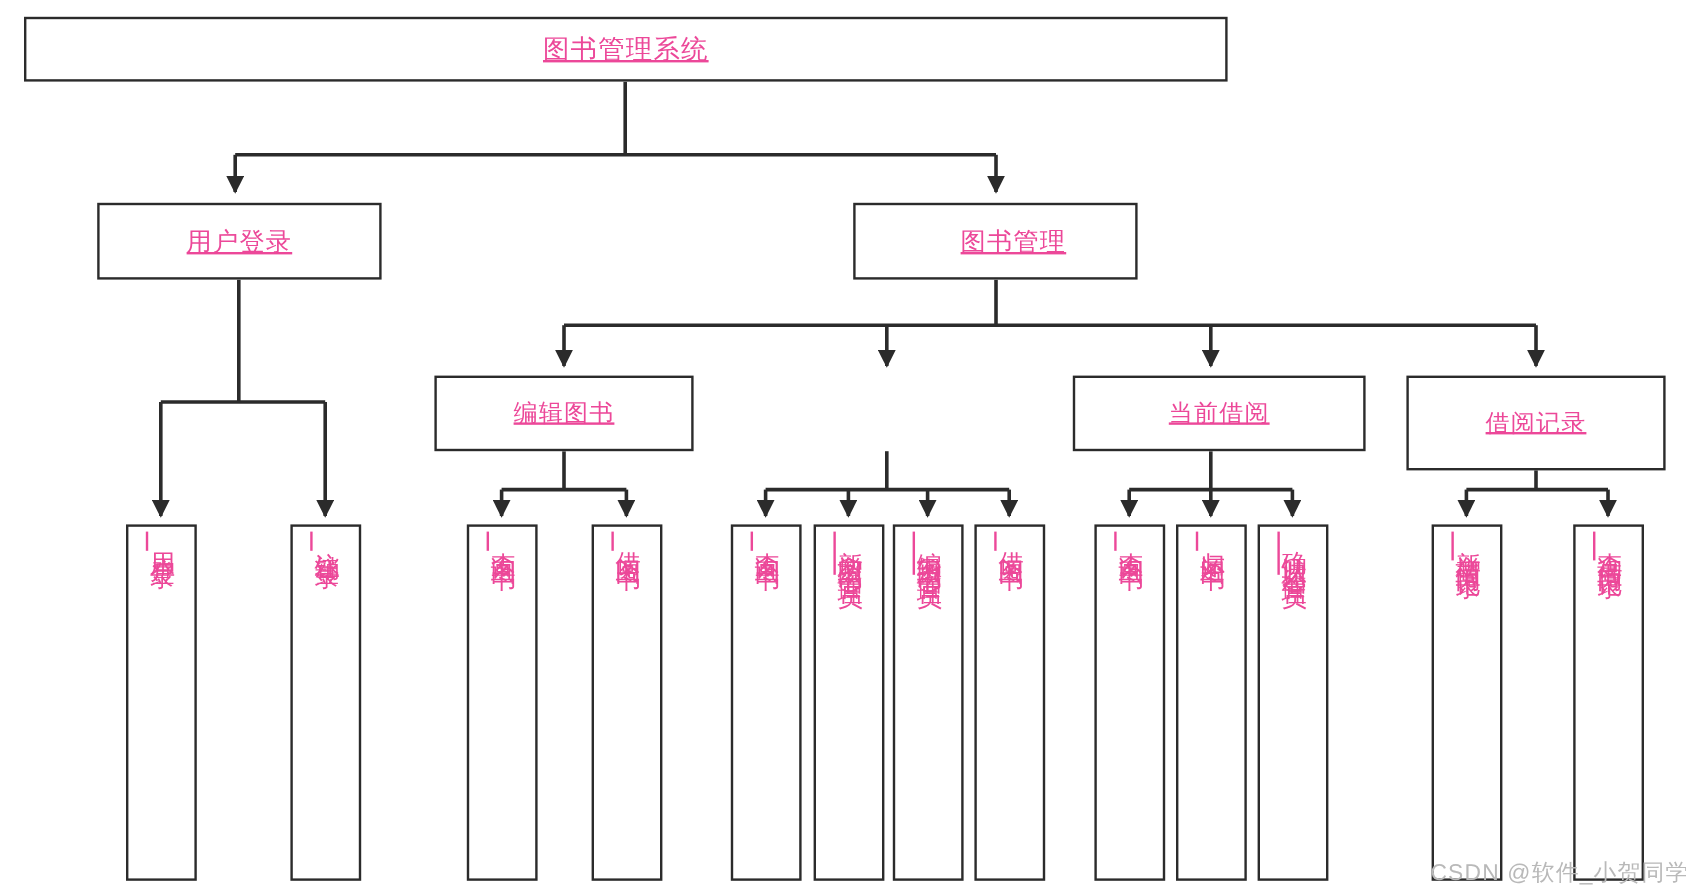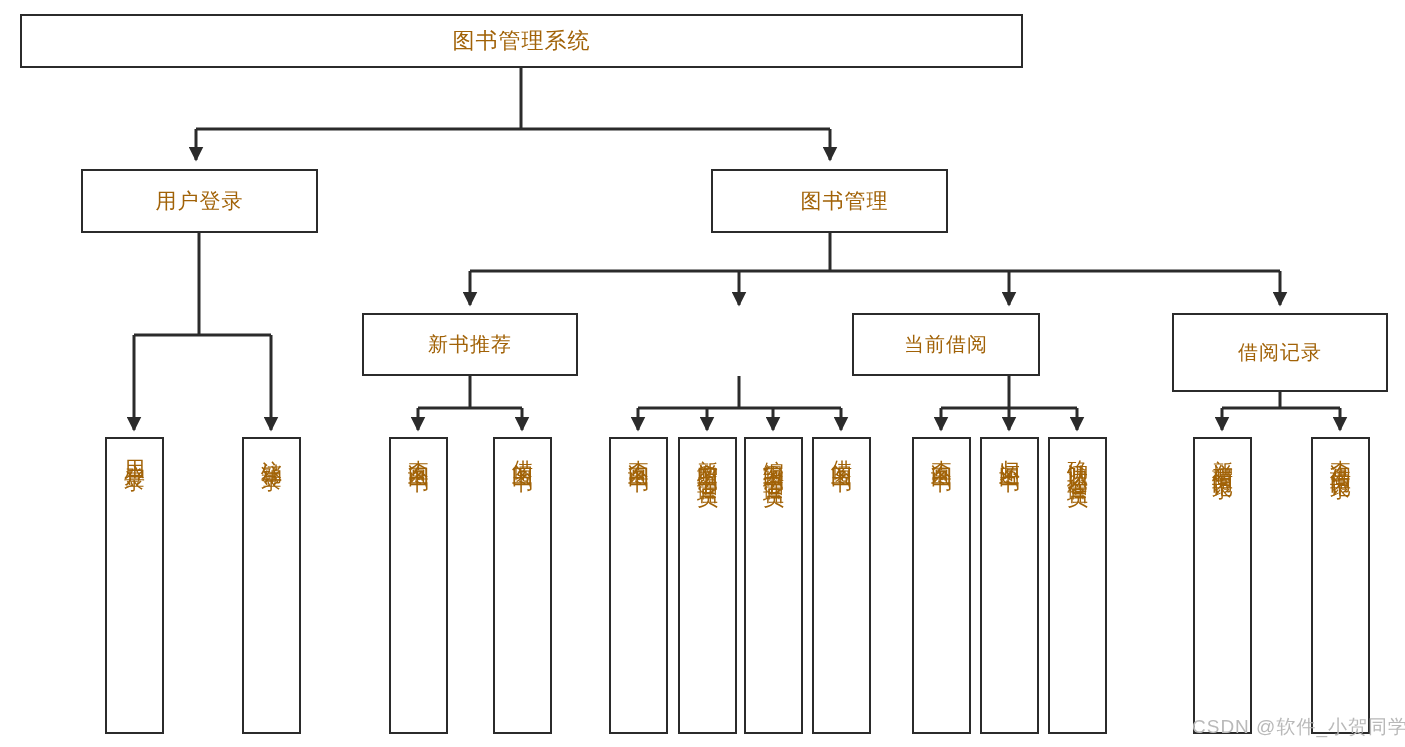--- a/index.html
+++ b/index.html
@@ -29,23 +29,24 @@
   .node {
     position: absolute;
     box-sizing: border-box;
     background: #ffffff;
     border: 2px solid #2b2b2b;
     display: flex;
     align-items: center;
     justify-content: center;
   }
   .node .label {
-    color: #a16207;
+    color: #ec4899;
     letter-spacing: 1px;
     white-space: nowrap;
+    text-decoration: underline;
   }
   .node.root .label { font-size: 22px; }
   .node.branch .label { font-size: 21px; }
   .node.sub .label { font-size: 20px; }
   
   .node.leaf {
     align-items: flex-start;
     justify-content: center;
     padding-top: 4px;
   }
@@ -128,25 +129,25 @@
 
   <div class="node branch" style="left:81px; top:169px; width:237px; height:64px;">
     <span class="label">用户登录</span>
   </div>
 
   <div class="node branch" style="left:711px; top:169px; width:237px; height:64px;padding-left:30px;">
     <span class="label">图书管理</span>
   </div>
 
   <div class="node sub" style="left:362px; top:313px; width:216px; height:63px;">
-    <span class="label">新书推荐</span>
-  </div>
-
-
-  <div class="node sub" style="left:852px; top:313px; width:188px; height:63px;">
+    <span class="label">编辑图书</span>
+  </div>
+
+
+  <div class="node sub" style="left:894px; top:313px; width:244px; height:63px;">
     <span class="label">当前借阅</span>
   </div>
 
   <div class="node sub" style="left:1172px; top:313px; width:216px; height:79px;">
     <span class="label">借阅记录</span>
   </div>
 
   <div class="node leaf" style="left:105px; top:437px; width:59px; height:297px;">
     <span class="label">用户登录</span>
   </div>

